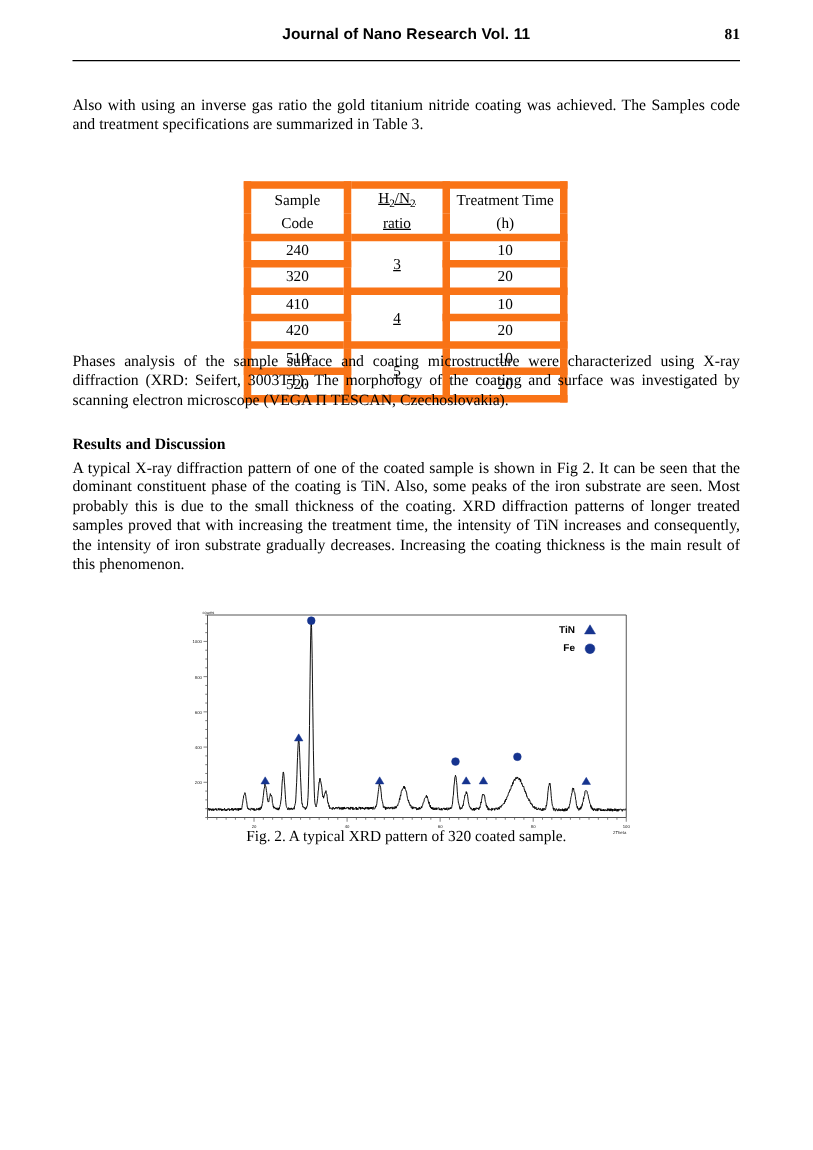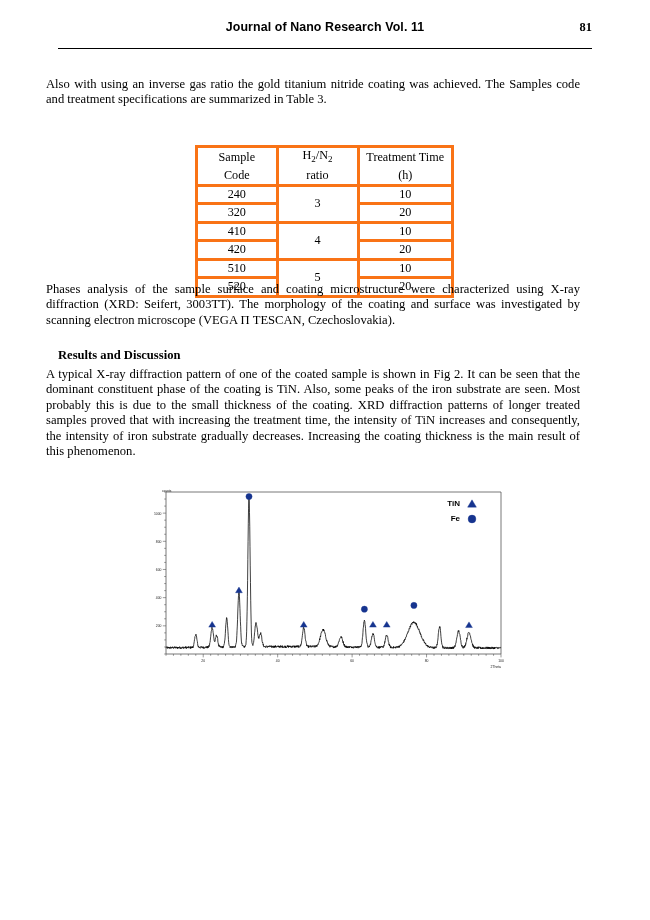--- a/index.html
+++ b/index.html
@@ -54,21 +54,21 @@
     left: 58px;
     top: 48px;
     width: 534px;
     height: 0;
     border-top: 1.6px solid #000;
   }
 
   
   .body-col {
     position: absolute;
-    left: 46px;
+    left: 58px;
     width: 534px;
   }
   p.para {
     margin: 0;
     font-size: 12.6px;
     line-height: 15.4px;
     text-align: justify;
     text-justify: inter-word;
   }
   .p1 { top: 77px; }
@@ -94,30 +94,30 @@
   }
   table.samples {
     position: absolute;
     left: 195px;
     top: 145px;
     width: 259px;
     border-collapse: collapse;
     font-size: 12.2px;
   }
   table.samples td {
-    border: 3px solid #f97316;
+    border: 6px solid #f97316;
     text-align: center;
     padding: 0;
     height: 15.5px;
     line-height: 15.5px;
   }
   table.samples td.hdr-l1 { border-bottom: none; height: 16px; }
   table.samples td.hdr-l2 { border-top: none; height: 16px; text-align: center; }
   table.samples td.colA { width: 81px; }
-  table.samples td.colB { width: 82px; }
+  table.samples td.colB { width: 82px; text-decoration: underline; }
   table.samples td.colC { width: 95px; }
   .sub { font-size: 9px; vertical-align: sub; }
 
   
   .figure-wrap {
     position: absolute;
     left: 144px;
     top: 488px;
     width: 362px;
     height: 190px;
@@ -302,14 +302,15 @@
         <path d="M 242.72777777777776 133.4691304347826 L 246.12777777777777 139.12163043478262 L 239.32777777777775 139.12163043478262 Z" fill="#16348f" stroke="#16348f" stroke-width="0.4" stroke-linejoin="round"></path>
         <circle cx="269.9" cy="117.4" r="3.1" fill="#16348f" stroke="#16348f" stroke-width="0.4"></circle>
         <path d="M 324.9888888888889 133.8917391304348 L 328.38888888888886 139.5442391304348 L 321.5888888888889 139.5442391304348 Z" fill="#16348f" stroke="#16348f" stroke-width="0.4" stroke-linejoin="round"></path>
         <text x="316" y="18.2" text-anchor="end" font-size="8" font-family="&quot;Liberation Sans&quot;, sans-serif" font-weight="bold" fill="#000">TiN</text>
         <path d="M 328 11.82 L 332.4 19.134999999999998 L 323.6 19.134999999999998 Z" fill="#16348f" stroke="#16348f" stroke-width="0.4" stroke-linejoin="round"></path>
         <text x="316" y="33.2" text-anchor="end" font-size="8" font-family="&quot;Liberation Sans&quot;, sans-serif" font-weight="bold" fill="#000">Fe</text>
         <circle cx="328" cy="31" r="3.9" fill="#16348f" stroke="#16348f" stroke-width="0.4"></circle>
       </svg>
   </div>
 
+  <div class="fig-caption">Fig. 2. A typical XRD pattern of 320 coated sample.</div>
 
 </div>
 
 </body></html>

